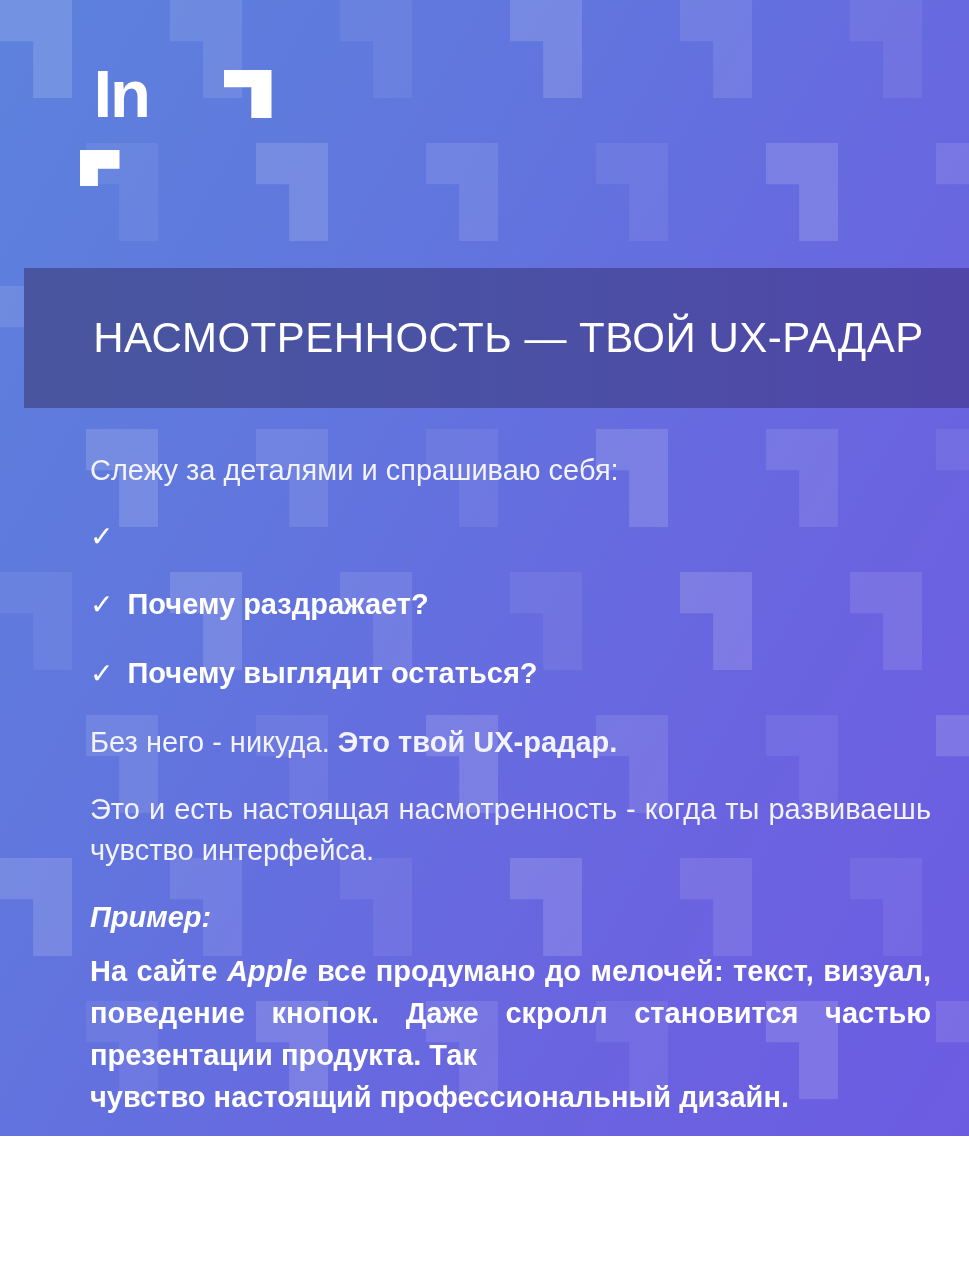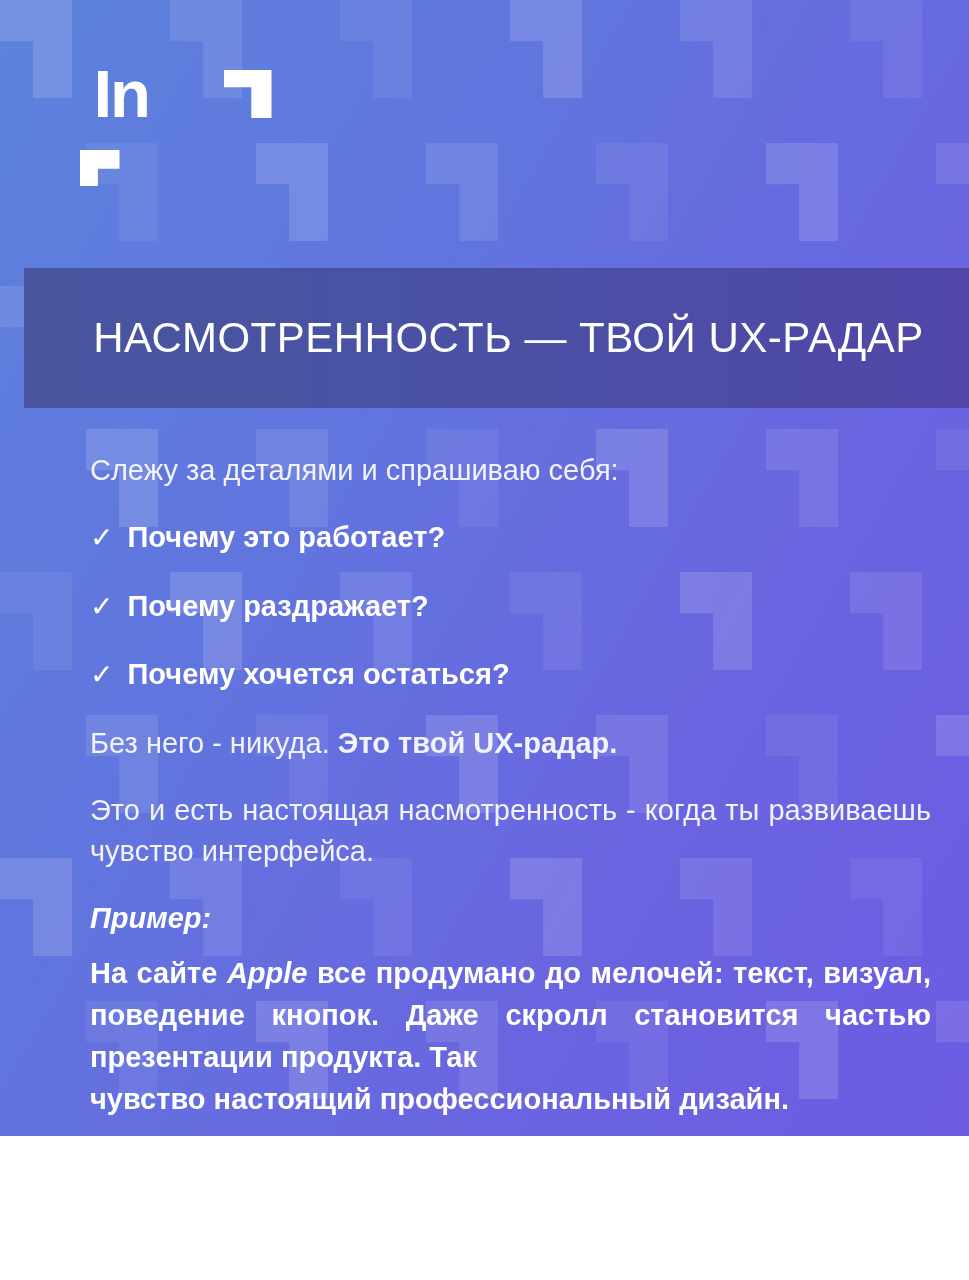--- a/index.html
+++ b/index.html
@@ -267,29 +267,28 @@
     <div class="band-title">НАСМОТРЕННОСТЬ — ТВОЙ UX-РАДАР</div>
   </div>
 
   <div class="content">
 
 
     <p class="para">Слежу за деталями и спрашиваю себя:</p>
 
     <div class="check-item">
       <span class="check-mark">✓</span>
-      <span class="check-text">Почему это работает?</span>
     </div>
     <div class="check-item">
       <span class="check-mark">✓</span>
       <span class="check-text">Почему раздражает?</span>
     </div>
     <div class="check-item">
       <span class="check-mark">✓</span>
-      <span class="check-text">Почему хочется остаться?</span>
+      <span class="check-text">Почему выглядит остаться?</span>
     </div>
 
     <p class="para">
       <span>Без него - никуда. </span><span class="bold">Это твой UX-радар.</span>
     </p>
 
     <p class="para justify">Это и есть настоящая насмотренность - когда ты развиваешь чувство интерфейса.</p>
 
     <p class="strong-block">Пример:</p>
 

